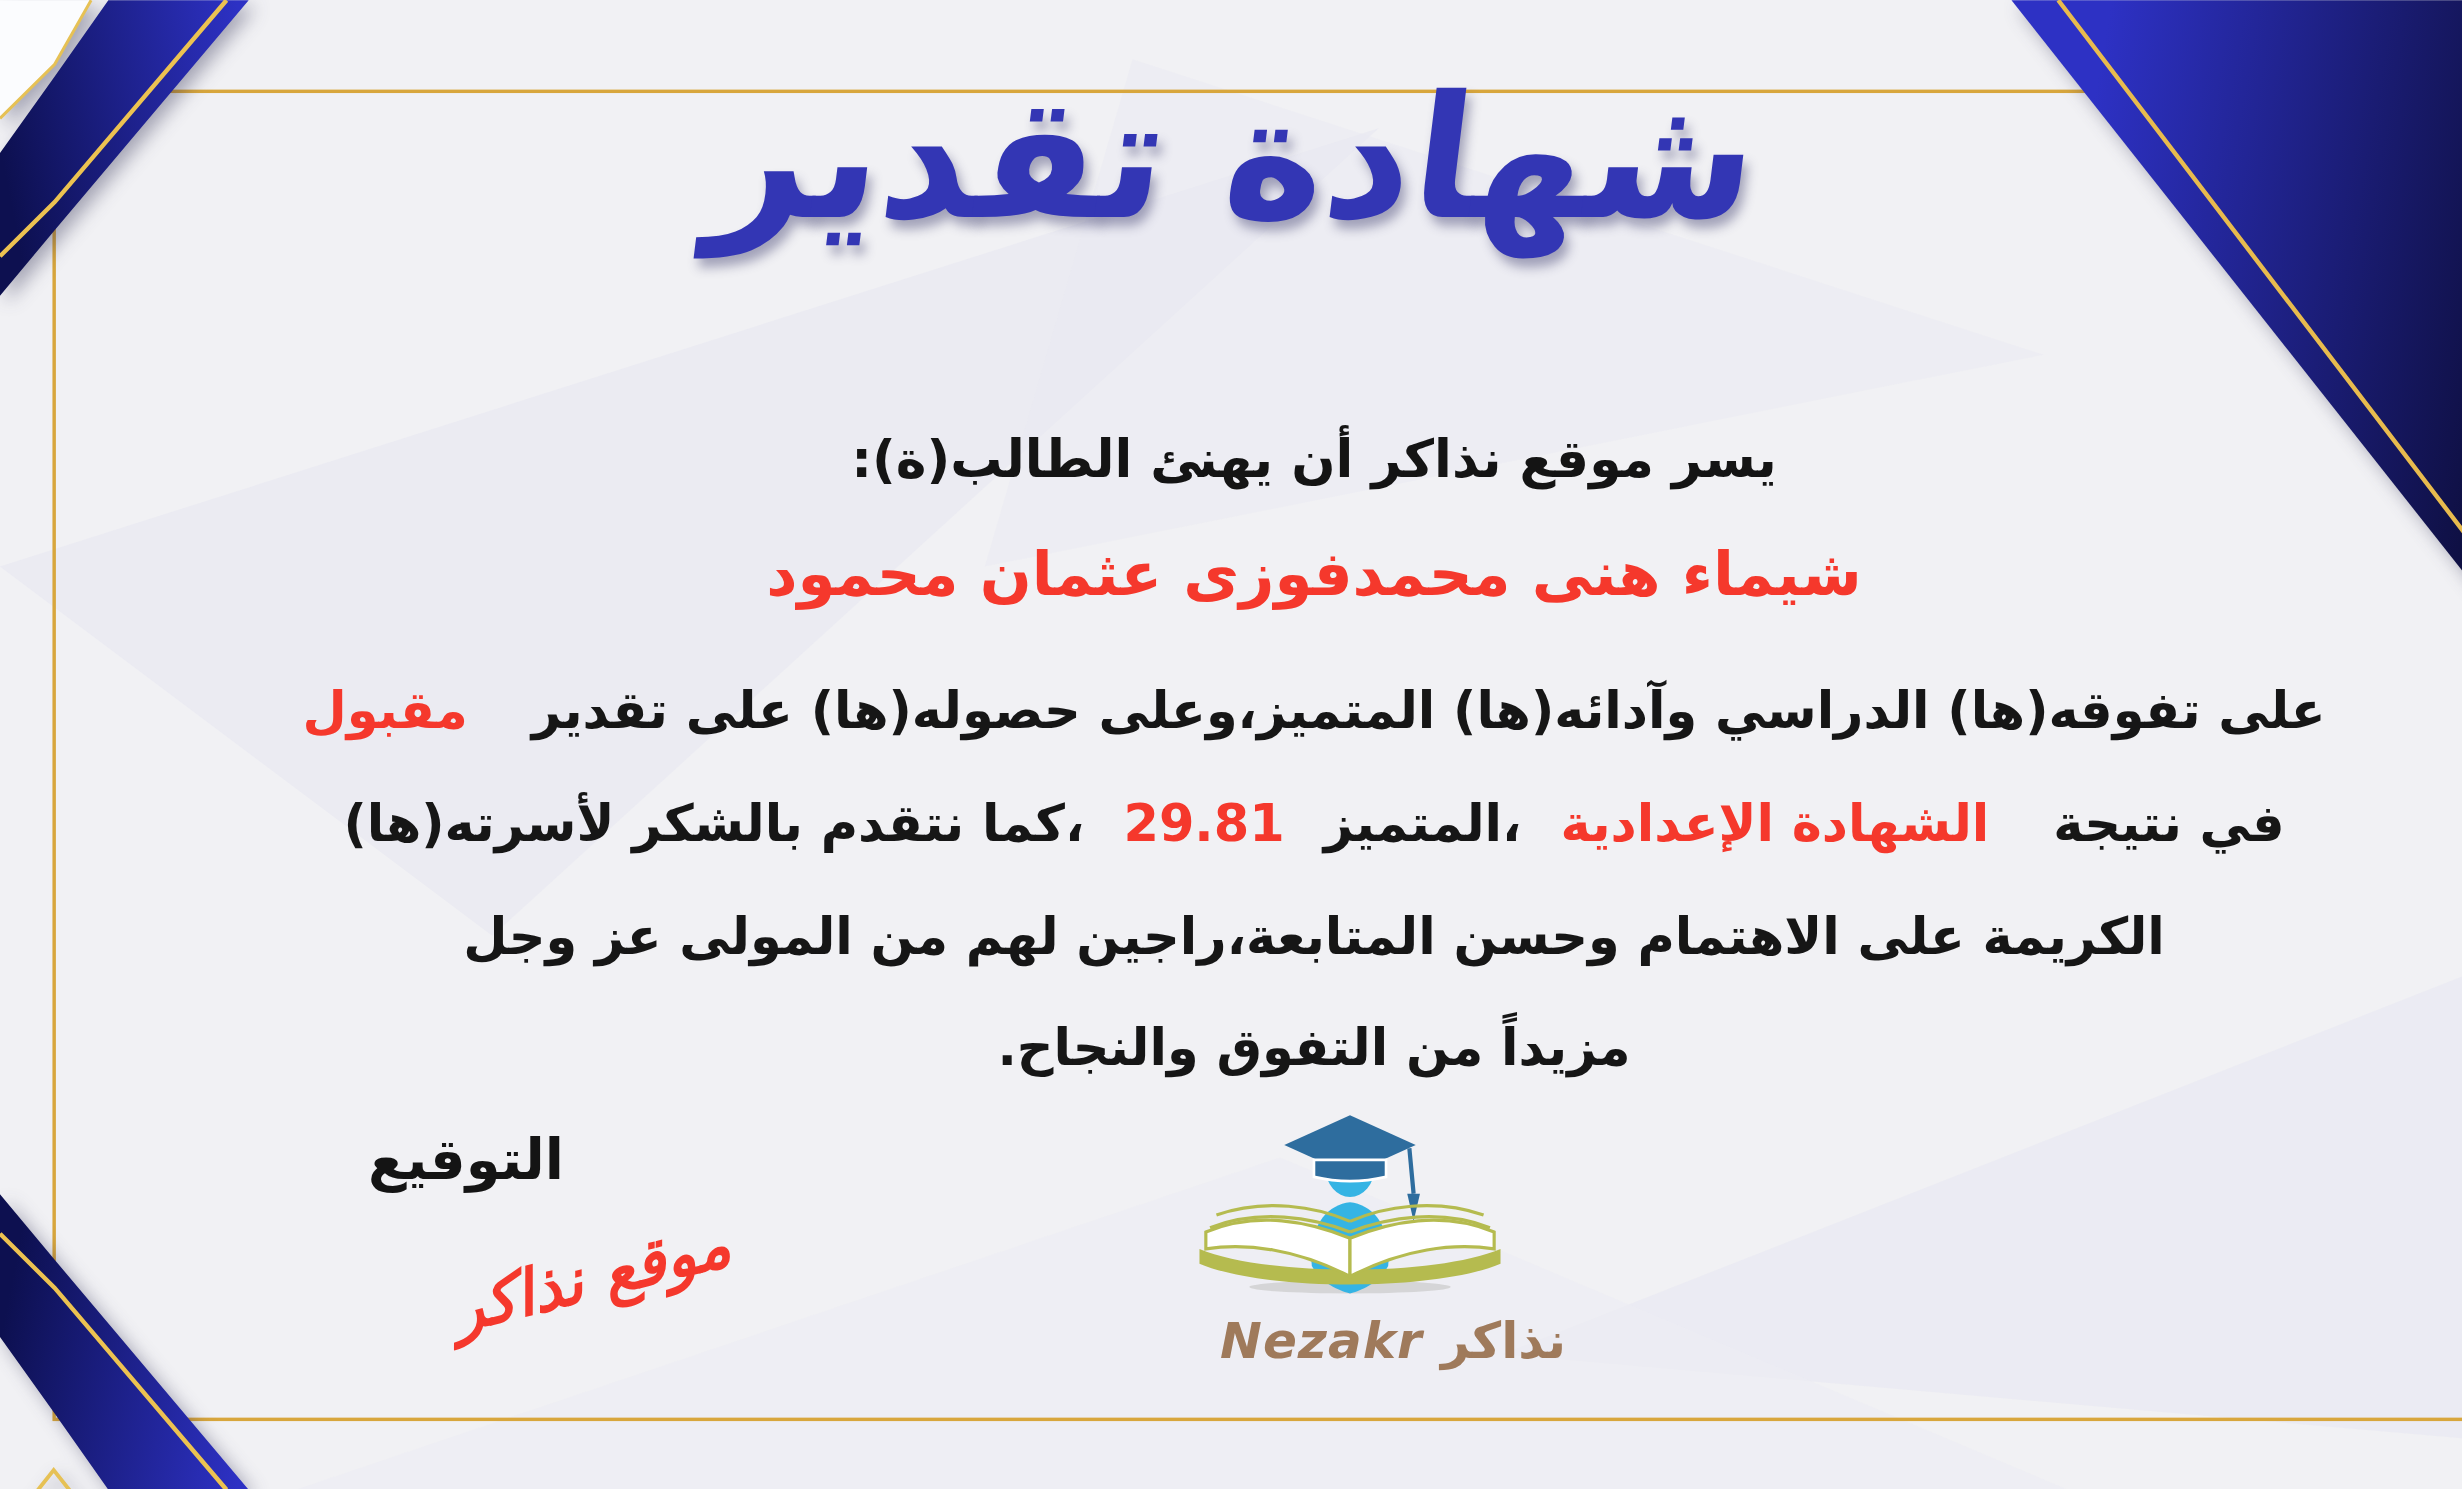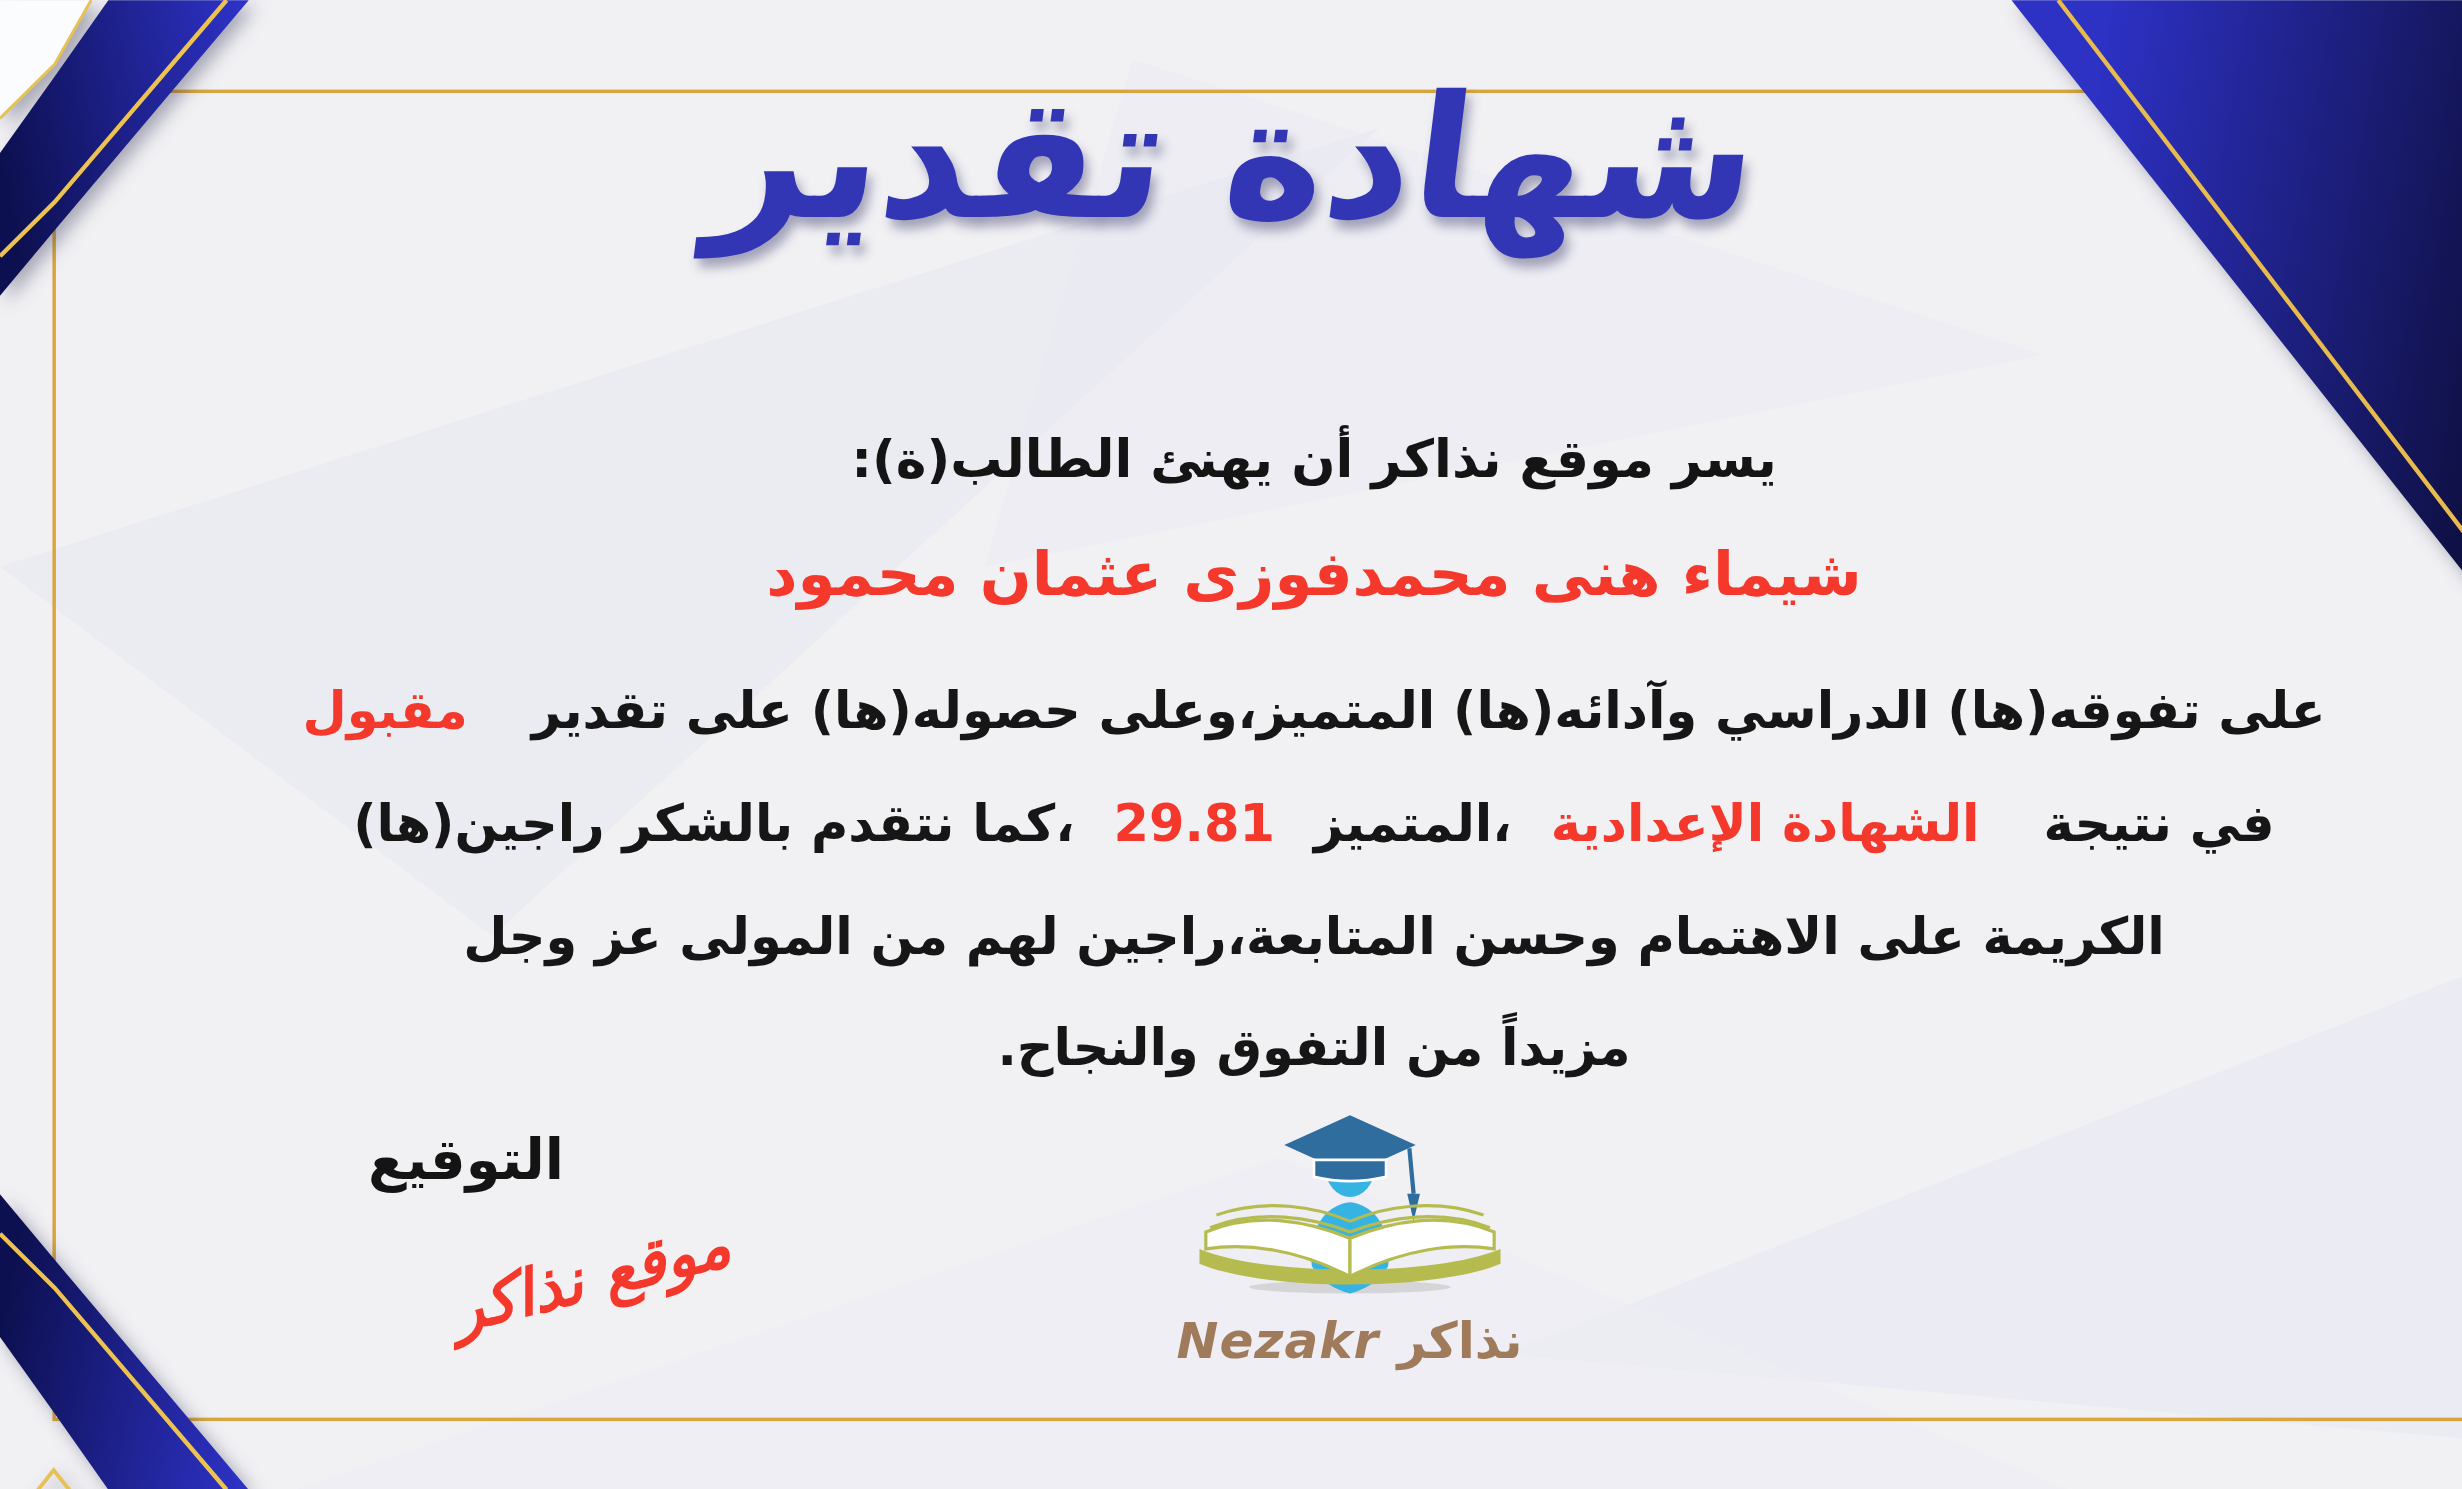--- a/index.html
+++ b/index.html
@@ -25,21 +25,21 @@
 
   .sig-label{top:1127px;left:328px;width:276px;text-align:center;
              font-size:56px;font-weight:bold;color:#141414;}
   .sig-script{top:1241px;left:433px;width:315px;text-align:center;
               font-size:63px;font-weight:bold;font-style:italic;color:#f5382c;
               transform:rotate(-14deg);white-space:nowrap;}
 
   .logo{top:1109px;left:1133px;width:433px;text-align:center;}
   .logo svg{width:394px;height:212px;display:block;margin:0 auto;}
   .logo-word{font-size:50px;font-weight:bold;color:#9f7a5b;margin-top:-8.9px;
-             letter-spacing:1px;white-space:nowrap;}
+             letter-spacing:1px;white-space:nowrap;text-align:right;}
   .logo-word .latin{font-style:italic;}
 </style>
 </head>
 <body>
 
 <div id="canvas">
 
   <svg id="bg" viewBox="0 0 5337 3025">
     <defs>
       <linearGradient id="gradTL" gradientUnits="userSpaceOnUse" x1="0" y1="300" x2="520" y2="200">
@@ -98,21 +98,21 @@
 
   <div class="abs center-line intro" dir="rtl">يسر موقع نذاكر أن يهنئ الطالب(ة):</div>
 
   <div class="abs center-line name" dir="rtl">شيماء هنى محمدفوزى عثمان محمود</div>
 
   <div class="abs center-line bline l1" dir="rtl">
     <span>على تفوقه(ها) الدراسي وآدائه(ها) المتميز،وعلى حصوله(ها) على تقدير</span><span class="sp"></span><span class="red">مقبول</span>
   </div>
 
   <div class="abs center-line bline l2" dir="rtl">
-    <span>في نتيجة</span><span class="sp"></span><span class="red">الشهادة الإعدادية</span><span class="sp-sm"></span><span>،المتميز</span><span class="sp-sm"></span><span class="red">29.81</span><span class="sp-sm"></span><span>،كما نتقدم بالشكر راجين(ها)</span>
+    <span>في نتيجة</span><span class="sp"></span><span class="red">الشهادة الإعدادية</span><span class="sp-sm"></span><span>،المتميز</span><span class="sp-sm"></span><span class="red">29.81</span><span class="sp-sm"></span><span>،كما نتقدم بالشكر لأسرته(ها)</span>
   </div>
 
   <div class="abs center-line bline l3" dir="rtl">الكريمة على الاهتمام وحسن المتابعة،راجين لهم من المولى عز وجل</div>
 
   <div class="abs center-line bline l4" dir="rtl">مزيداً من التفوق والنجاح.</div>
 
   <div class="abs sig-label" dir="rtl">التوقيع</div>
   <div class="abs sig-script" dir="rtl">موقع نذاكر</div>
 
   <div class="abs logo">

